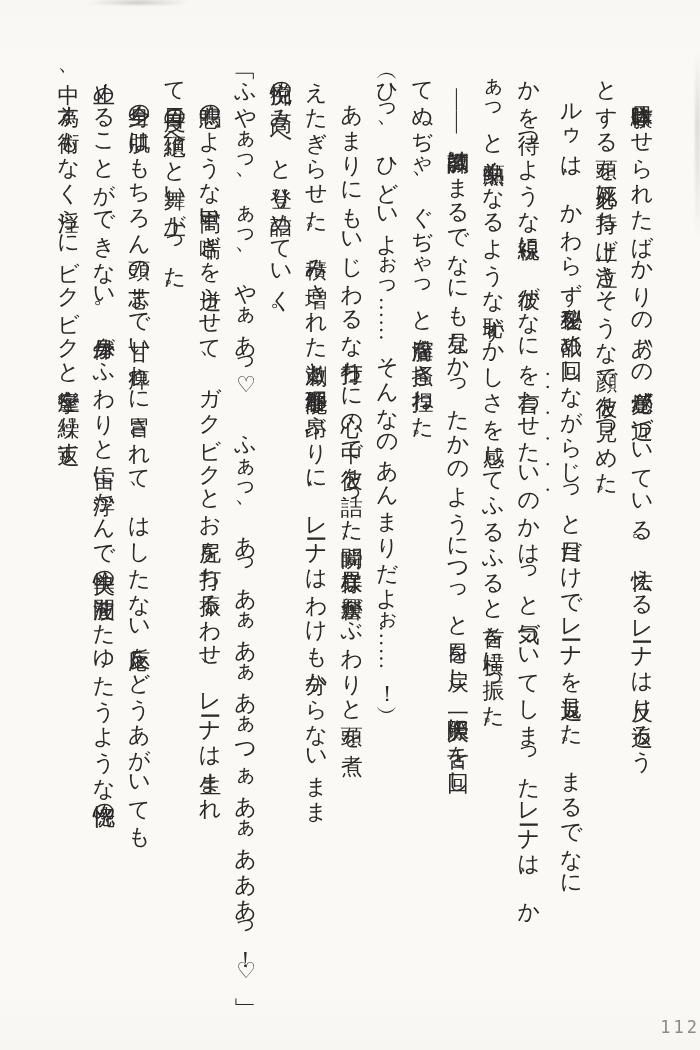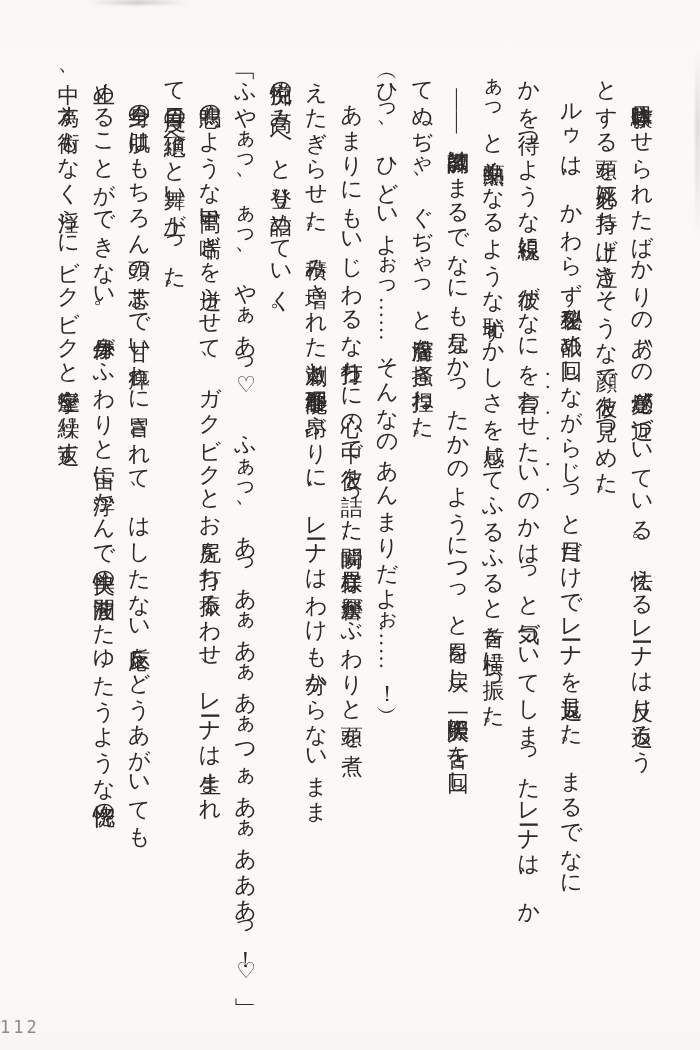--- a/index.html
+++ b/index.html
@@ -55,21 +55,21 @@
     -webkit-text-emphasis: filled dot #2b2a28;
     text-emphasis: filled dot #2b2a28;
     -webkit-text-emphasis-position: over right;
     text-emphasis-position: over right;
   }
   .page-number {
     position: absolute;
     bottom: 13px;
     left: 0;
     width: 100%;
-    text-align: left;
+    text-align: right;
     font-family: "DejaVu Sans Mono", monospace;
     font-size: 17px;
     letter-spacing: 3px;
     color: #8b8b89;
   }
 </style>
 </head>
 <body>
 
 <div class="page">

